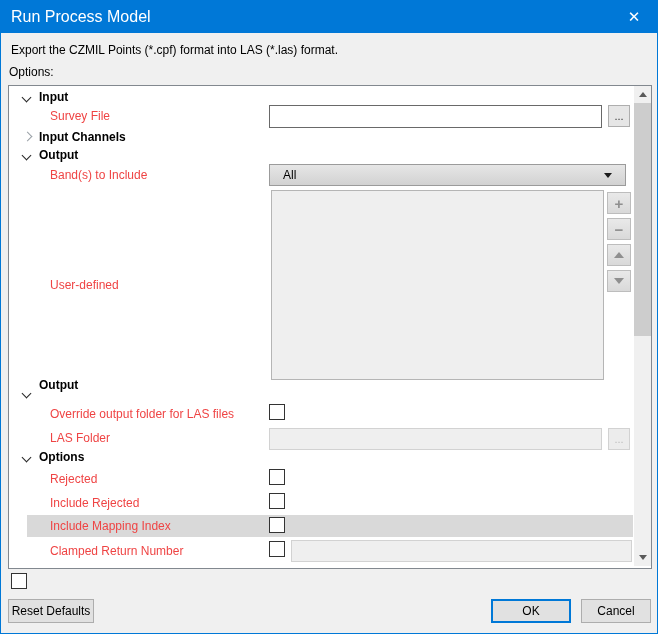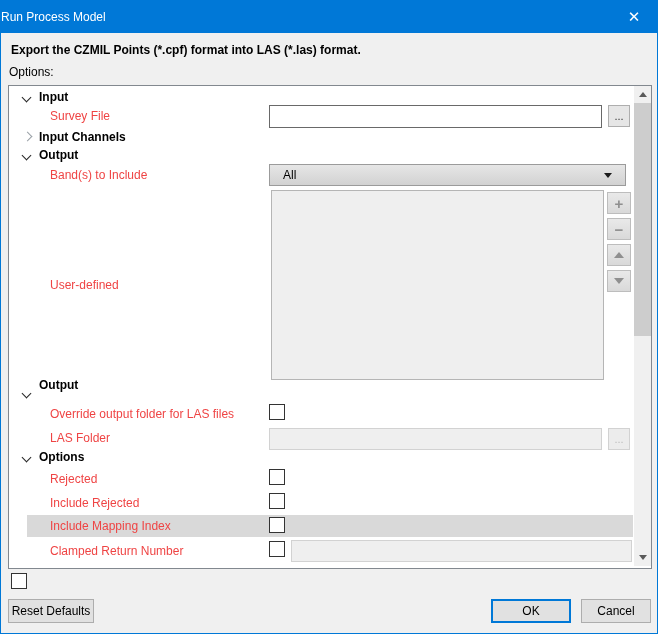--- a/index.html
+++ b/index.html
@@ -1,23 +1,23 @@
 <!DOCTYPE html>
 <html><head>
 <meta charset="utf-8">
 <style>
   html,body{margin:0;padding:0;background:#fff;}
   body{font-family:"Liberation Sans",sans-serif;-webkit-font-smoothing:antialiased;}
   .dialog{position:relative;width:656px;height:632px;border:1px solid #0078d7;background:#f0f0f0;overflow:hidden;}
   
   .titlebar{position:absolute;left:0;top:0;width:100%;height:32px;background:#0078d7;display:flex;align-items:center;}
-  .title{color:#ffffff;font-size:12px;}
+  .title{color:#ffffff;font-size:16px;padding-left:10px;}
   .close-btn{margin-left:auto;width:46px;height:32px;display:flex;align-items:center;justify-content:center;color:#ffffff;font-size:15px;font-weight:300;cursor:default;}
   
-  .desc{position:absolute;left:10px;top:42px;font-size:12px;color:#000;font-weight:bold;}
+  .desc{position:absolute;left:10px;top:42px;font-size:12px;color:#000;}
   .options-label{position:absolute;left:8px;top:64px;font-size:12px;color:#000;}
   
   .panel{position:absolute;left:7px;top:84px;width:642px;height:482px;background:#ffffff;border:1px solid #82888f;}
   .lbl{position:absolute;left:41px;font-size:12px;color:#ef4444;white-space:nowrap;}
   .sec-lbl{position:absolute;left:30px;font-size:12px;font-weight:bold;color:#000;white-space:nowrap;}
   .chev{position:absolute;left:14px;width:6px;height:6px;border-right:1.5px solid #262626;border-bottom:1.5px solid #262626;}
   .chev.down{transform:rotate(45deg);}
   .chev.right{transform:rotate(-45deg);border-color:#9aa0a6;left:15px;}
   .tinput{position:absolute;left:260px;width:333px;height:23px;background:#fff;border:1px solid #696969;box-sizing:border-box;font-size:12px;padding:0 4px;font-family:inherit;}
   .browse{position:absolute;left:599px;width:22px;height:22px;background:#e6e6e6;border:1px solid #aeaeae;box-sizing:border-box;font-size:11px;color:#333;display:flex;align-items:center;justify-content:center;line-height:1;}

